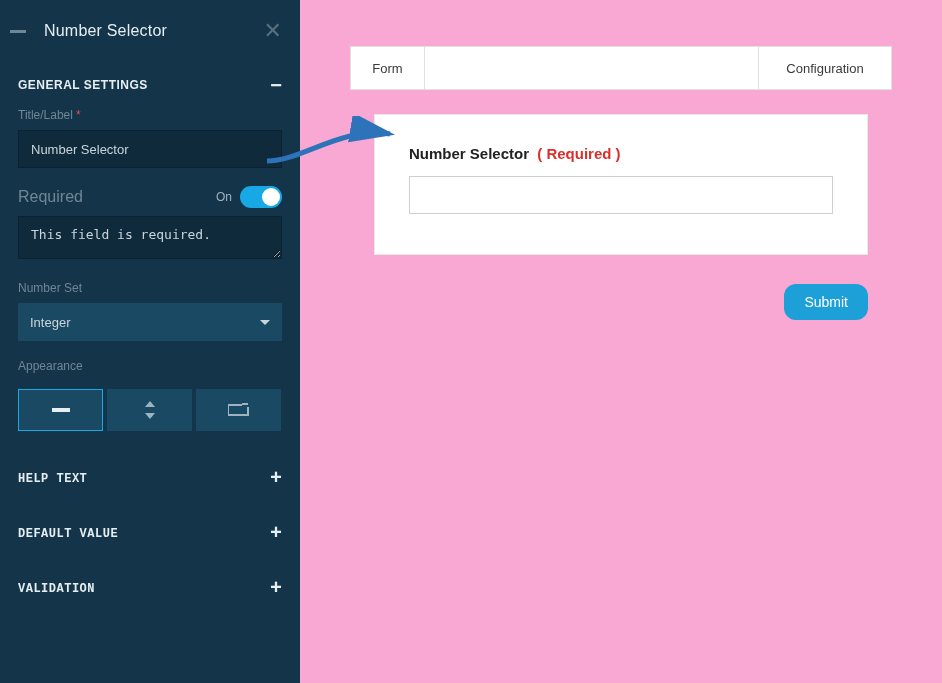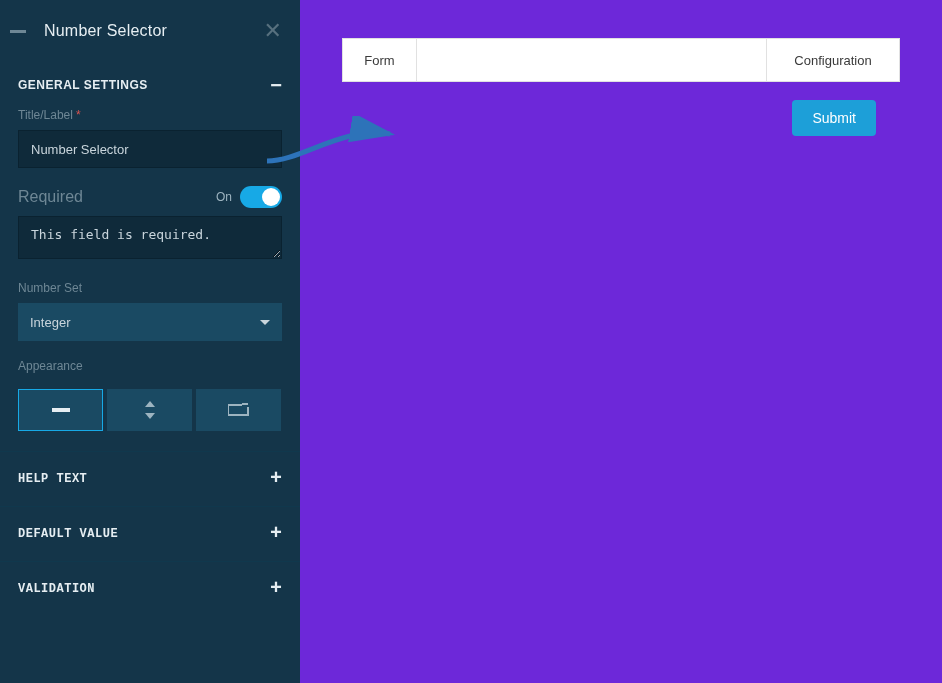--- a/index.html
+++ b/index.html
@@ -95,21 +95,21 @@
   border-top:1px solid #10384d;
   padding:20px 18px;
   display:flex; align-items:center; justify-content:space-between;
   cursor:pointer;
   font-family:Liberation Mono, monospace;
 }
 .collapsed-section .lbl { font-size:12px; letter-spacing:.5px; color:#e6eef2; font-weight:600; }
 .collapsed-section .plus { color:#e6eef2; font-size:20px; font-weight:700; line-height:12px; }
 
 
-.main { flex:1; height:683px; background:#6d28d9; padding: 8px; position:relative; }
+.main { flex:1; height:683px; background:#f9a8d4; padding: 16px; position:relative; }
 .tabbar {
   margin: 30px 34px 0 34px;
   display:flex; border:1px solid #e1e1e1; background:#fff;
 }
 .tab {
   height:42px; display:flex; align-items:center; justify-content:center;
   font-size:13px; color:#3a3a3a; cursor:pointer; border-right:1px solid #e1e1e1;
 }
 .tab.form { width:74px; font-weight:400; }
 .tab.middle { flex:1; }
@@ -122,21 +122,21 @@
 .field-title-row { font-size:15px; font-weight:700; color:#222; }
 .field-title-row .req { color:#d9302c; font-weight:700; margin-left:4px; }
 .num-input {
   margin-top:14px; width:100%; height:38px; border:1px solid #cfcfcf;
   background:#fff; padding:0 10px; font-size:14px;
 }
 
 .submit-row { margin: 18px 58px 0 0; display:flex; justify-content:flex-end; }
 .submit-btn {
   background:#1d9fd8; color:#fff; border:none; padding:10px 20px;
-  font-size:14px; cursor:pointer; border-radius:4px;
+  font-size:14px; cursor:pointer; border-radius:12px;margin-top:11px;
 }
 
 
 .arrow-svg { position:absolute; left:262px; top:116px; pointer-events:none; }
 
 </style>
 </head>
 <body>
 
 <div class="sidebar">
@@ -220,20 +220,27 @@
 </div>
 
 <div class="main">
 
   <div class="tabbar">
     <div class="tab form">Form</div>
     <div class="tab middle"></div>
     <div class="tab config" style="border-right:none">Configuration</div>
   </div>
 
+  <div class="form-card">
+    <div class="field-title-row">
+      <span>Number Selector</span>
+      <span class="req">( Required )</span>
+    </div>
+    <input class="num-input" type="text" style="">
+  </div>
 
   <div class="submit-row">
     <button class="submit-btn">Submit</button>
   </div>
 
 </div>
 
 <svg class="arrow-svg" width="140" height="50">
   <defs>
     <marker id="ah" markerWidth="10" markerHeight="10" refX="8" refY="3" orient="auto">

